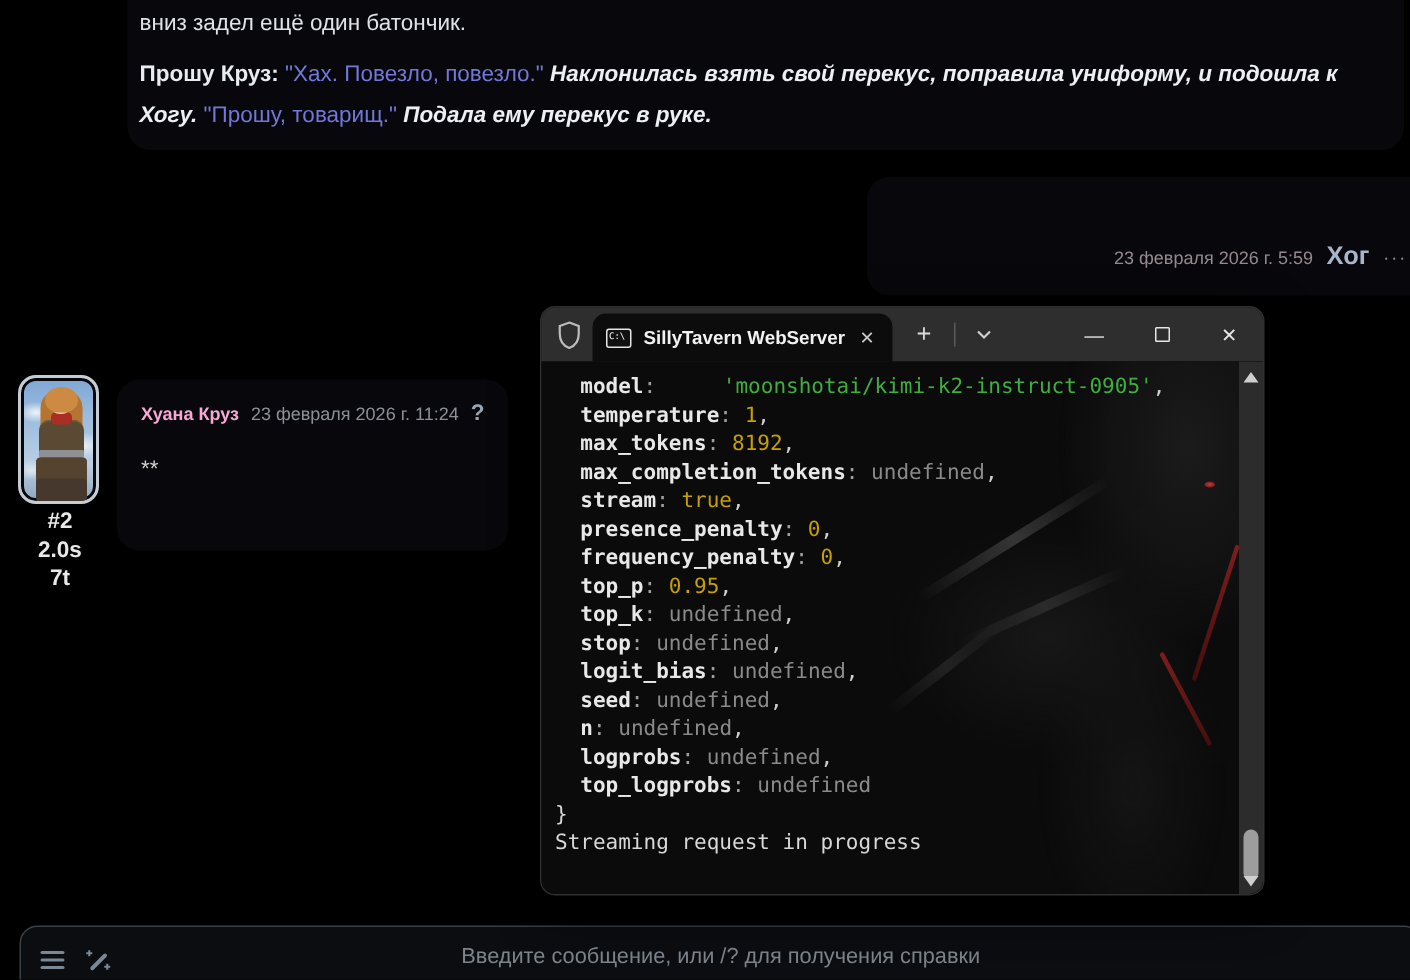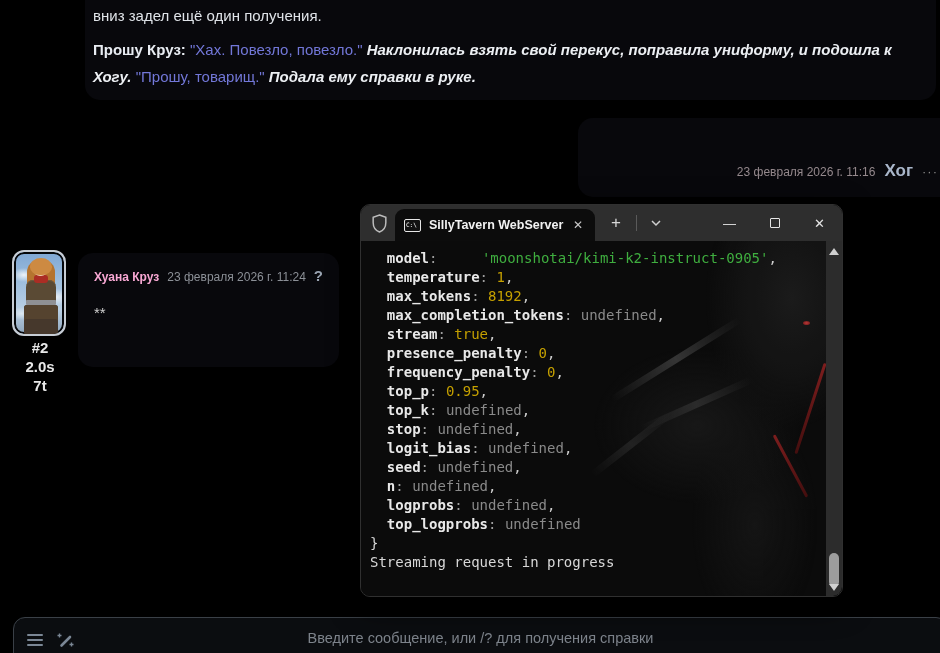--- a/index.html
+++ b/index.html
@@ -115,33 +115,33 @@
   .hamburger { display:flex; flex-direction:column; gap:3px; cursor:pointer; }
   .hamburger div { width:16px; height:2.2px; background:#7b8795; border-radius:1px; }
   .wand { display:flex; cursor:pointer; }
   #composer-placeholder { position:absolute; left:0; right:0; top:0; height:40px; line-height:40px;
                           text-align:center; color:#7d838b; font-size:14.5px; cursor:text; }
 </style>
 </head>
 <body>
 
 <div class="bubble" id="top-msg">
-  <div class="mes-text p1">вниз задел ещё один получения.</div>
+  <div class="mes-text p1">вниз задел ещё один батончик.</div>
   <div class="mes-text">
     <span class="speaker">Прошу Круз:</span>
     <span class="q">"Хах. Повезло, повезло."</span>
     <span class="act">Наклонилась взять свой перекус, поправила униформу, и подошла к Хогу.</span>
     <span class="q">"Прошу, товарищ."</span>
-    <span class="act">Подала ему справки в руке.</span>
+    <span class="act">Подала ему перекус в руке.</span>
   </div>
 </div>
 
 <div class="bubble" id="hog-msg">
   <div class="hog-head">
-    <span class="hog-ts">23 февраля 2026 г. 11:16</span>
+    <span class="hog-ts">23 февраля 2026 г. 5:59</span>
     <span class="hog-name">Хог</span>
     <span class="dots">···</span>
   </div>
   <div class="mes-text">
     <span class="q">"Оп, халява"</span>
     <span class="act">Выхватил конфету с рук как голодн</span>
   </div>
 </div>
 
 <div id="avatar">

